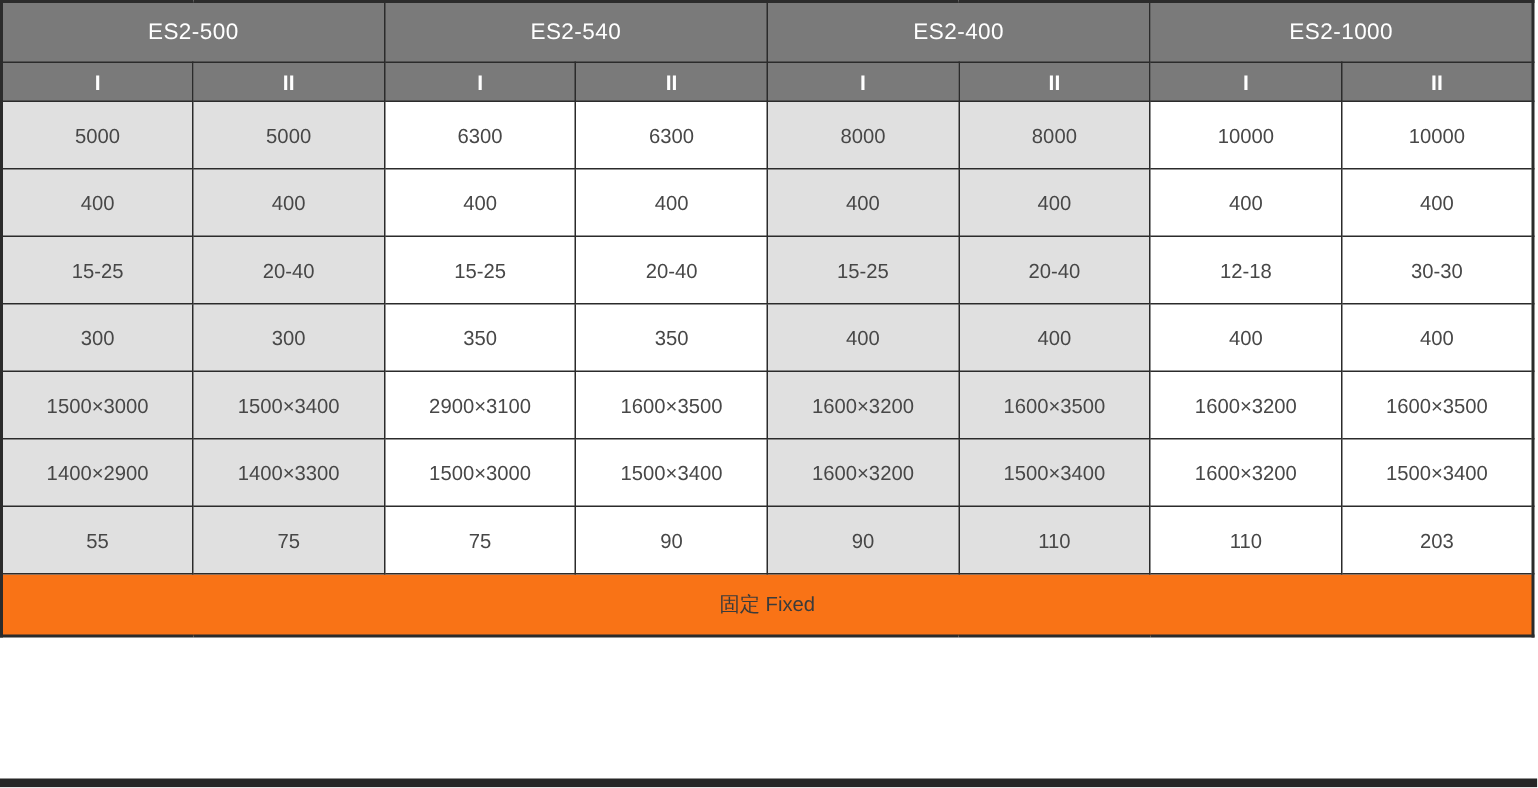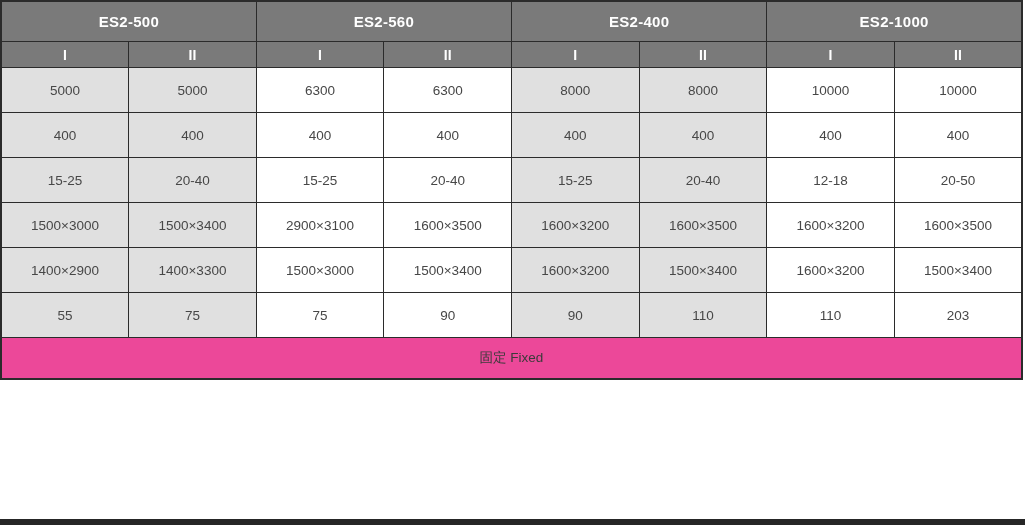--- a/index.html
+++ b/index.html
@@ -27,21 +27,21 @@
     border: 1px solid #2b2b2b;
     text-align: center;
     vertical-align: middle;
     padding: 0;
   }
   th.group-header {
     background: #7a7a7a;
     color: #ffffff;
     height: 39px;
     font-size: 15px;
-    font-weight: bold;
+    font-weight: normal;
     letter-spacing: 0.3px;
   }
   th.sub-header {
     background: #7a7a7a;
     color: #ffffff;
     height: 25px;
     font-size: 14px;
     font-weight: bold;
   }
   td.data-cell {
@@ -50,21 +50,21 @@
     color: #474747;
     background: #ffffff;
   }
   td.data-cell.shade {
     background: #e0e0e0;
   }
   td.footer-cell {
     height: 40px;
     font-size: 13.5px;
     color: #3b3b3b;
-    background: #ec4899;
+    background: #f97316;
   }
   .next-section-edge {
     position: absolute;
     left: 0;
     bottom: 0;
     width: 1025px;
     height: 6px;
     background: #262626;
   }
 </style>
@@ -79,21 +79,21 @@
         <col>
         <col>
         <col>
         <col>
         <col>
         <col>
     </colgroup>
     <thead>
         <tr>
           <th class="group-header" colspan="2">ES2-500</th>
-          <th class="group-header" colspan="2">ES2-560</th>
+          <th class="group-header" colspan="2">ES2-540</th>
           <th class="group-header" colspan="2">ES2-400</th>
           <th class="group-header" colspan="2">ES2-1000</th>
         </tr>
         <tr>
           <th class="sub-header">I</th>
           <th class="sub-header">II</th>
           <th class="sub-header">I</th>
           <th class="sub-header">II</th>
           <th class="sub-header">I</th>
           <th class="sub-header">II</th>
@@ -123,21 +123,31 @@
           <td class="data-cell">400</td>
         </tr>
         <tr>
           <td class="data-cell shade">15-25</td>
           <td class="data-cell shade">20-40</td>
           <td class="data-cell">15-25</td>
           <td class="data-cell">20-40</td>
           <td class="data-cell shade">15-25</td>
           <td class="data-cell shade">20-40</td>
           <td class="data-cell">12-18</td>
-          <td class="data-cell">20-50</td>
+          <td class="data-cell">30-30</td>
+        </tr>
+        <tr>
+          <td class="data-cell shade">300</td>
+          <td class="data-cell shade">300</td>
+          <td class="data-cell">350</td>
+          <td class="data-cell">350</td>
+          <td class="data-cell shade">400</td>
+          <td class="data-cell shade">400</td>
+          <td class="data-cell">400</td>
+          <td class="data-cell">400</td>
         </tr>
         <tr>
           <td class="data-cell shade">1500×3000</td>
           <td class="data-cell shade">1500×3400</td>
           <td class="data-cell">2900×3100</td>
           <td class="data-cell">1600×3500</td>
           <td class="data-cell shade">1600×3200</td>
           <td class="data-cell shade">1600×3500</td>
           <td class="data-cell">1600×3200</td>
           <td class="data-cell">1600×3500</td>

